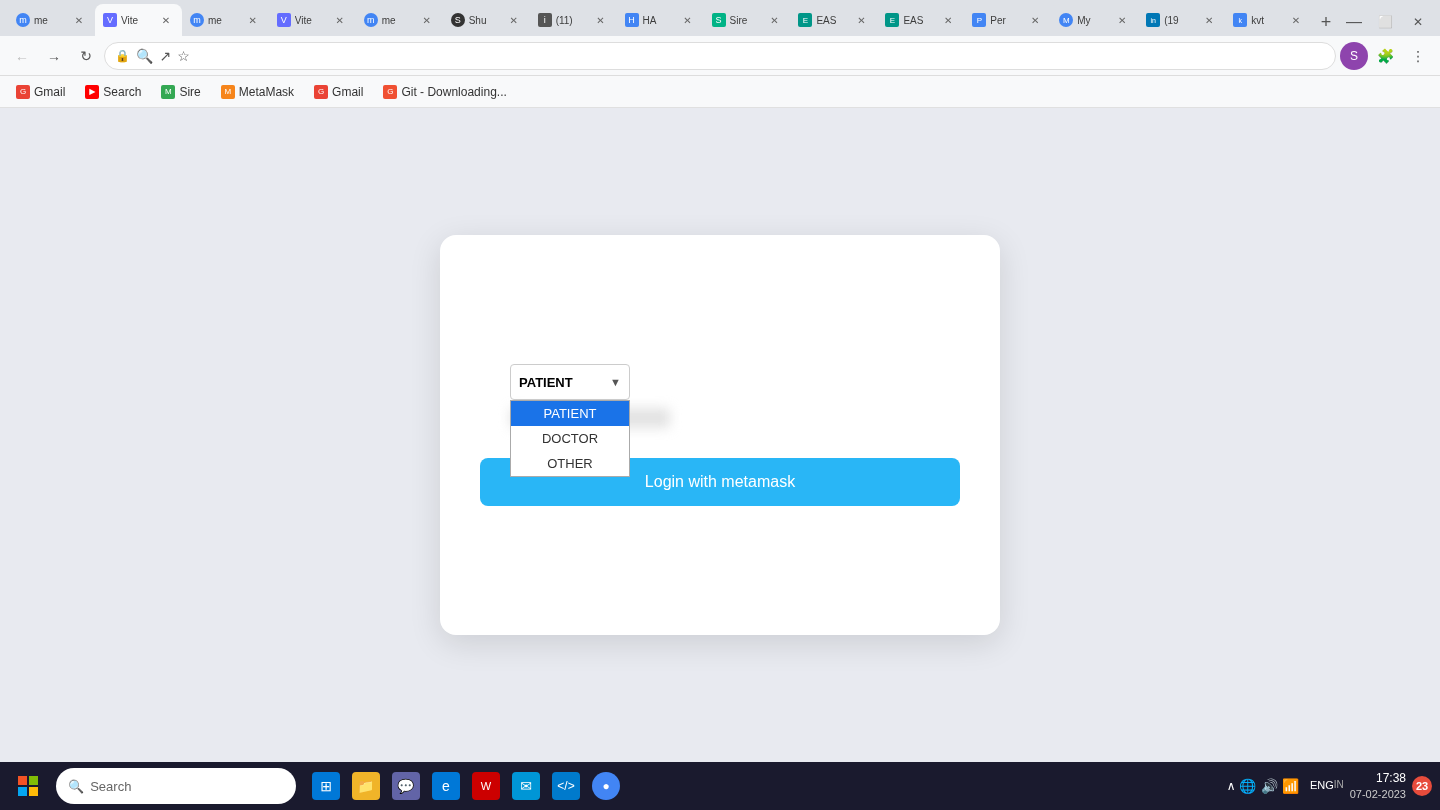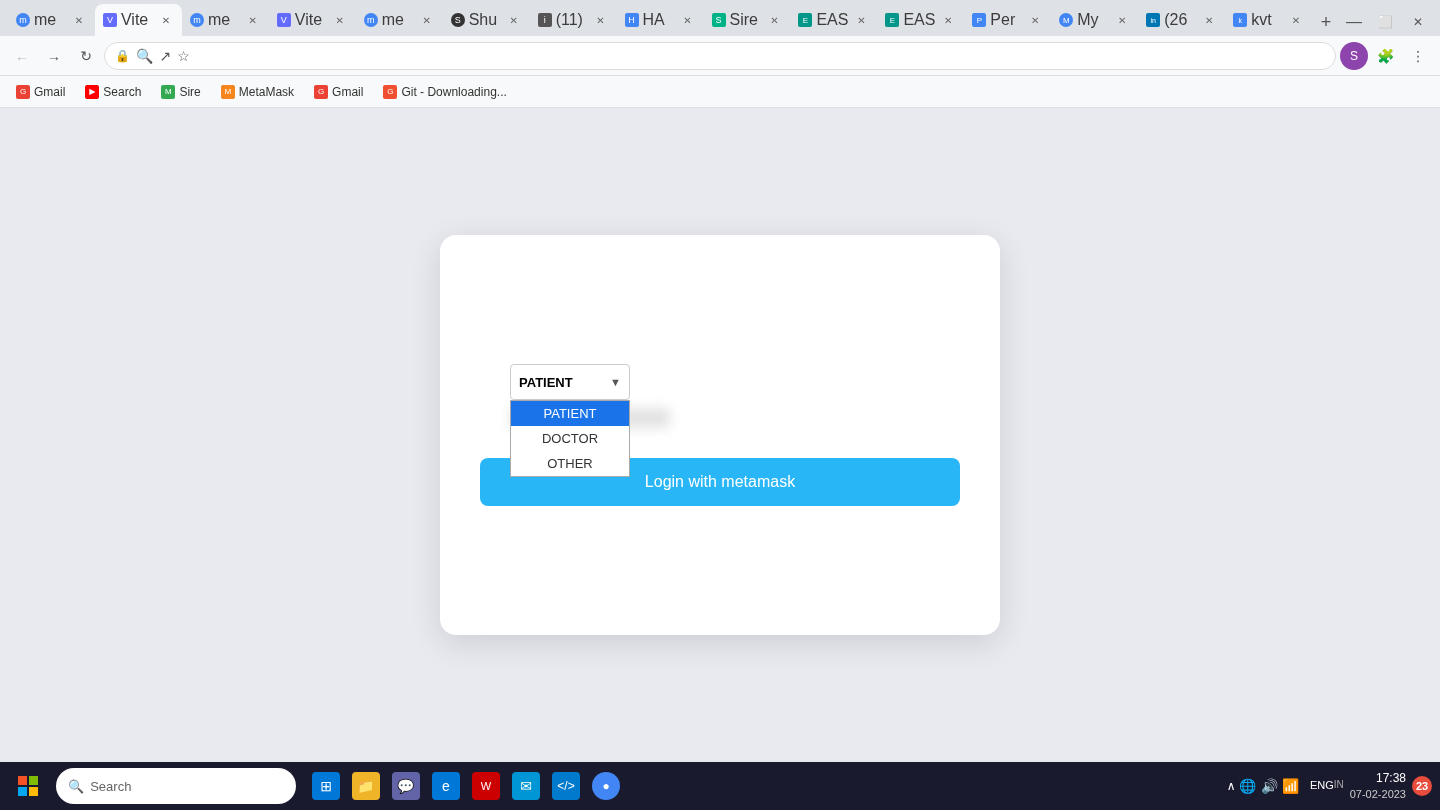--- a/index.html
+++ b/index.html
@@ -6,21 +6,21 @@
     body { width: 1440px; height: 810px; overflow: hidden; font-family: -apple-system, BlinkMacSystemFont, 'Segoe UI', sans-serif; background: #f0f0f0; }
 
     
     .browser { width: 1440px; height: 810px; display: flex; flex-direction: column; background: #dee1e6; }
 
     
     .tab-bar { height: 36px; background: #dee1e6; display: flex; align-items: flex-end; padding: 0 8px; gap: 0; overflow: hidden; }
     .tab { height: 32px; min-width: 80px; max-width: 180px; background: #dee1e6; border-radius: 8px 8px 0 0; display: flex; align-items: center; padding: 0 8px; font-size: 12px; color: #3c3c3c; gap: 4px; position: relative; cursor: pointer; flex: 1; }
     .tab.active { background: #f8f9fa; }
     .tab-favicon { width: 14px; height: 14px; border-radius: 2px; flex-shrink: 0; }
-    .tab-title { overflow: hidden; text-overflow: ellipsis; white-space: nowrap; flex: 1; font-size: 16px; }
+    .tab-title { overflow: hidden; text-overflow: ellipsis; white-space: nowrap; flex: 1; font-size: 10px; }
     .tab-close { width: 16px; height: 16px; border-radius: 50%; display: flex; align-items: center; justify-content: center; font-size: 10px; color: #666; cursor: pointer; flex-shrink: 0; }
     .new-tab-btn { width: 28px; height: 28px; display: flex; align-items: center; justify-content: center; border-radius: 50%; font-size: 18px; color: #555; cursor: pointer; }
 
     
     .toolbar { height: 40px; background: #f8f9fa; display: flex; align-items: center; padding: 0 8px; gap: 4px; border-bottom: 1px solid #ddd; }
     .toolbar-btn { width: 28px; height: 28px; border-radius: 50%; display: flex; align-items: center; justify-content: center; cursor: pointer; color: #555; font-size: 14px; }
     .toolbar-btn.disabled { color: #bbb; cursor: default; }
     .address-bar { flex: 1; height: 28px; background: #fff; border-radius: 14px; display: flex; align-items: center; padding: 0 10px; font-size: 13px; color: #333; border: 1px solid #ddd; gap: 6px; }
     .address-text { flex: 1; font-size: 13px; color: #333; }
     .toolbar-right { display: flex; align-items: center; gap: 4px; }
@@ -146,21 +146,21 @@
     </div>
 
     <div class="tab" style="max-width:110px;">
       <div class="tab-favicon" style="background:#4285f4;border-radius:50%;display:flex;align-items:center;justify-content:center;font-size:8px;color:#fff;">M</div>
       <span class="tab-title">My</span>
       <span class="tab-close">✕</span>
     </div>
 
     <div class="tab" style="max-width:110px;">
       <div class="tab-favicon" style="background:#0077b5;border-radius:2px;display:flex;align-items:center;justify-content:center;font-size:7px;color:#fff;">in</div>
-      <span class="tab-title">(26</span>
+      <span class="tab-title">(19</span>
       <span class="tab-close">✕</span>
     </div>
 
     <div class="tab" style="max-width:110px;">
       <div class="tab-favicon" style="background:#4285f4;border-radius:2px;display:flex;align-items:center;justify-content:center;font-size:7px;color:#fff;">k</div>
       <span class="tab-title">kvt</span>
       <span class="tab-close">✕</span>
     </div>
 
     <div class="new-tab-btn">+</div>

